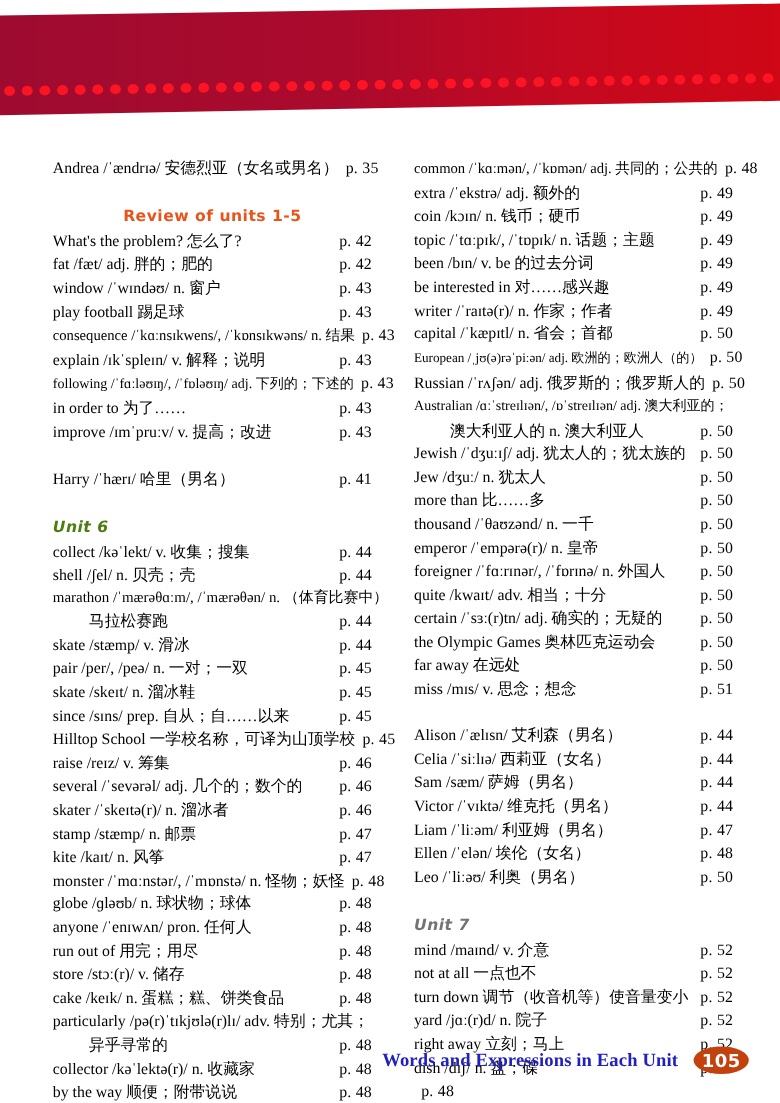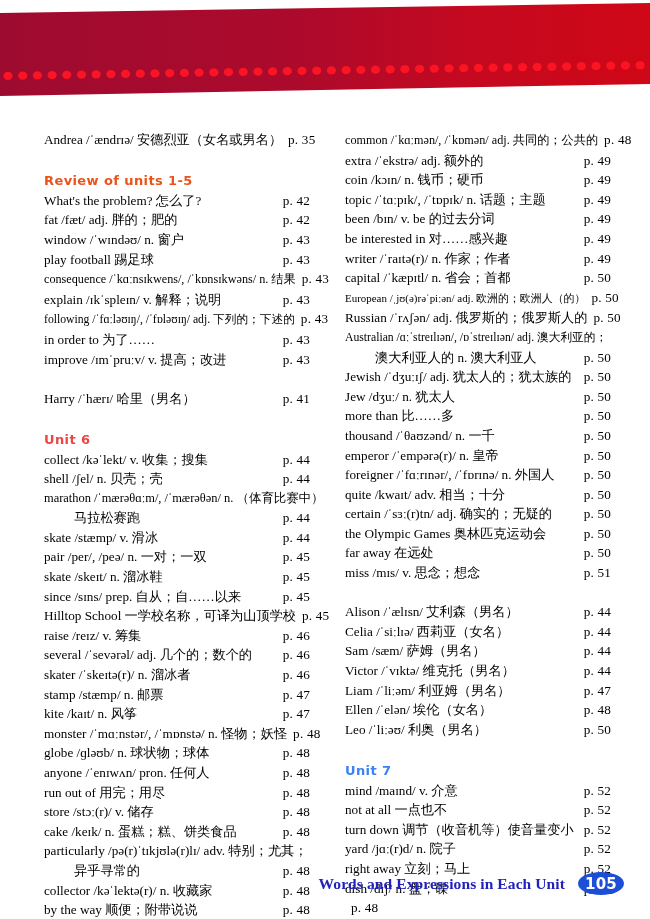--- a/index.html
+++ b/index.html
@@ -200,21 +200,21 @@
 </div>
 
 <div id="page-body">
   <div class="column" id="column-left">
     <ul class="entry-list" id="list-left">
         <li class="entry">
           <span class="entry-text">Andrea /ˈændrɪə/  安德烈亚（女名或男名）</span>
           <span class="entry-page">p. 35</span>
         </li>
         <li class="spacer"></li>
-        <li class="section-heading" style="color: rgb(232, 84, 28);">Review of units 1-5</li>
+        <li class="section-heading" style="color: rgb(232, 84, 28); text-align: center;">Review of units 1-5</li>
         <li class="entry">
           <span class="entry-text">What's the problem?  怎么了?</span>
           <span class="entry-page">p. 42</span>
         </li>
         <li class="entry">
           <span class="entry-text hw-bold">fat /fæt/  adj. 胖的；肥的</span>
           <span class="entry-page">p. 42</span>
         </li>
         <li class="entry">
           <span class="entry-text hw-bold">window /ˈwɪndəʊ/ n. 窗户</span>
@@ -243,21 +243,21 @@
         <li class="entry">
           <span class="entry-text hw-bold">improve /ɪmˈpruːv/  v. 提高；改进</span>
           <span class="entry-page">p. 43</span>
         </li>
         <li class="spacer"></li>
         <li class="entry">
           <span class="entry-text">Harry /ˈhærɪ/  哈里（男名）</span>
           <span class="entry-page">p. 41</span>
         </li>
         <li class="spacer"></li>
-        <li class="section-heading" style="color: #ef4444;">Unit 6</li>
+        <li class="section-heading" style="color: #4d7c0f; font-style: italic;">Unit 6</li>
         <li class="entry">
           <span class="entry-text hw-bold">collect /kəˈlekt/  v. 收集；搜集</span>
           <span class="entry-page">p. 44</span>
         </li>
         <li class="entry">
           <span class="entry-text">shell /ʃel/ n. 贝壳；壳</span>
           <span class="entry-page">p. 44</span>
         </li>
         <li class="entry no-page">
           <span class="entry-text" style="font-size: 12.45px;">marathon /ˈmærəθɑːm/, /ˈmærəθən/ n. （体育比赛中）</span>
@@ -466,21 +466,21 @@
         </li>
         <li class="entry">
           <span class="entry-text">Ellen /ˈelən/ 埃伦（女名）</span>
           <span class="entry-page">p. 48</span>
         </li>
         <li class="entry">
           <span class="entry-text">Leo /ˈliːəʊ/ 利奥（男名）</span>
           <span class="entry-page">p. 50</span>
         </li>
         <li class="spacer"></li>
-        <li class="section-heading" style="color: #3b82f6;">Unit 7</li>
+        <li class="section-heading" style="color: #737373; font-style: italic;">Unit 7</li>
         <li class="entry">
           <span class="entry-text hw-bold">mind /maɪnd/  v. 介意</span>
           <span class="entry-page">p. 52</span>
         </li>
         <li class="entry">
           <span class="entry-text">not at all  一点也不</span>
           <span class="entry-page">p. 52</span>
         </li>
         <li class="entry">
           <span class="entry-text">turn down  调节（收音机等）使音量变小</span>
@@ -501,17 +501,17 @@
         <li class="entry">
           <span class="entry-page">p. 48</span>
         </li>
       </ul>
   </div>
 </div>
 
 <div id="page-footer">
   <div id="footer-inner">
     <span id="footer-title" style="color: rgb(34, 34, 187);">Words and Expressions in Each Unit</span>
-    <span id="page-number-badge" style="background: #1d4ed8;">
+    <span id="page-number-badge" style="background: #c2410c;">
       <span id="page-number-text">105</span>
     </span>
   </div>
 </div>
 
 </body></html>

